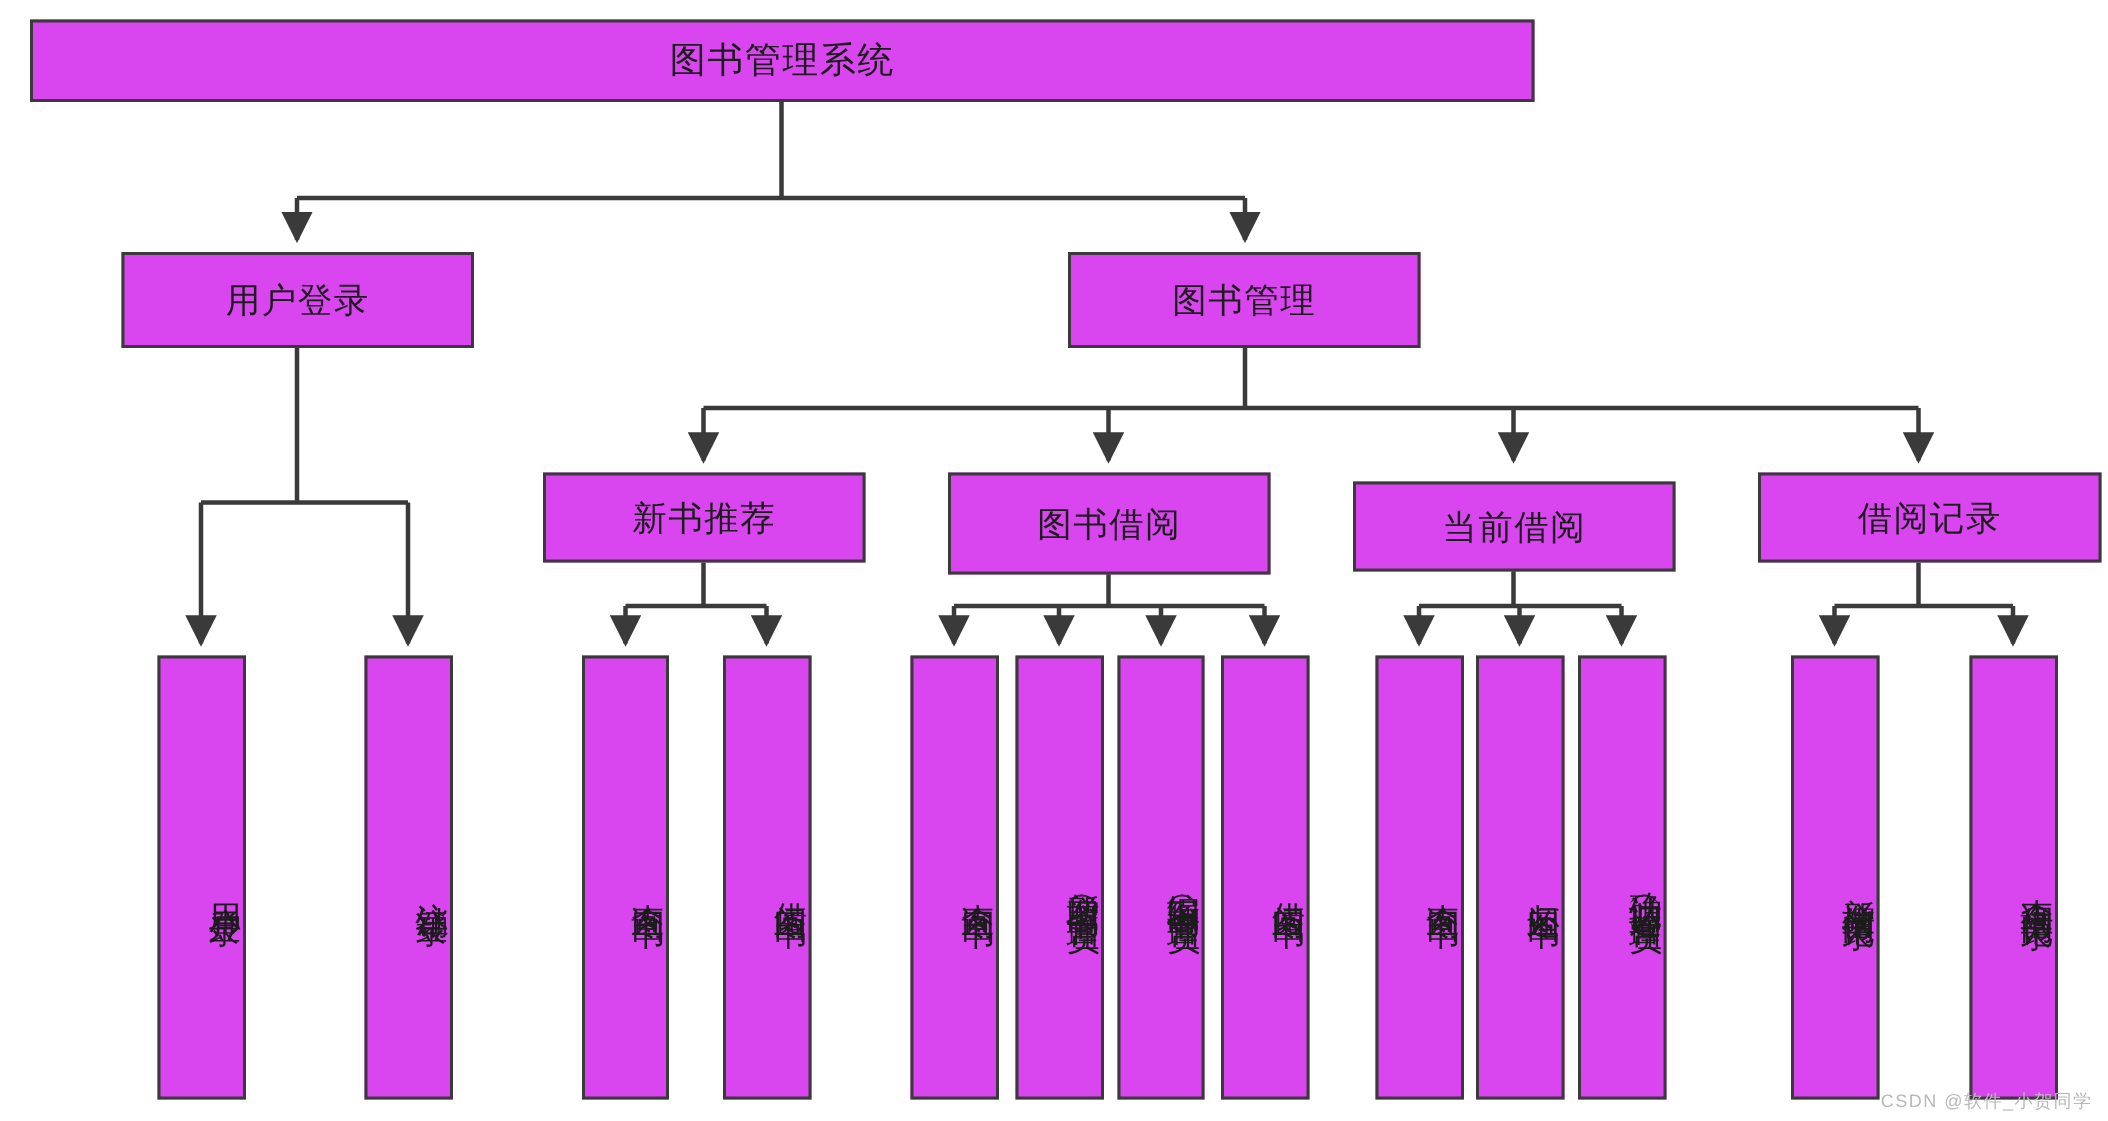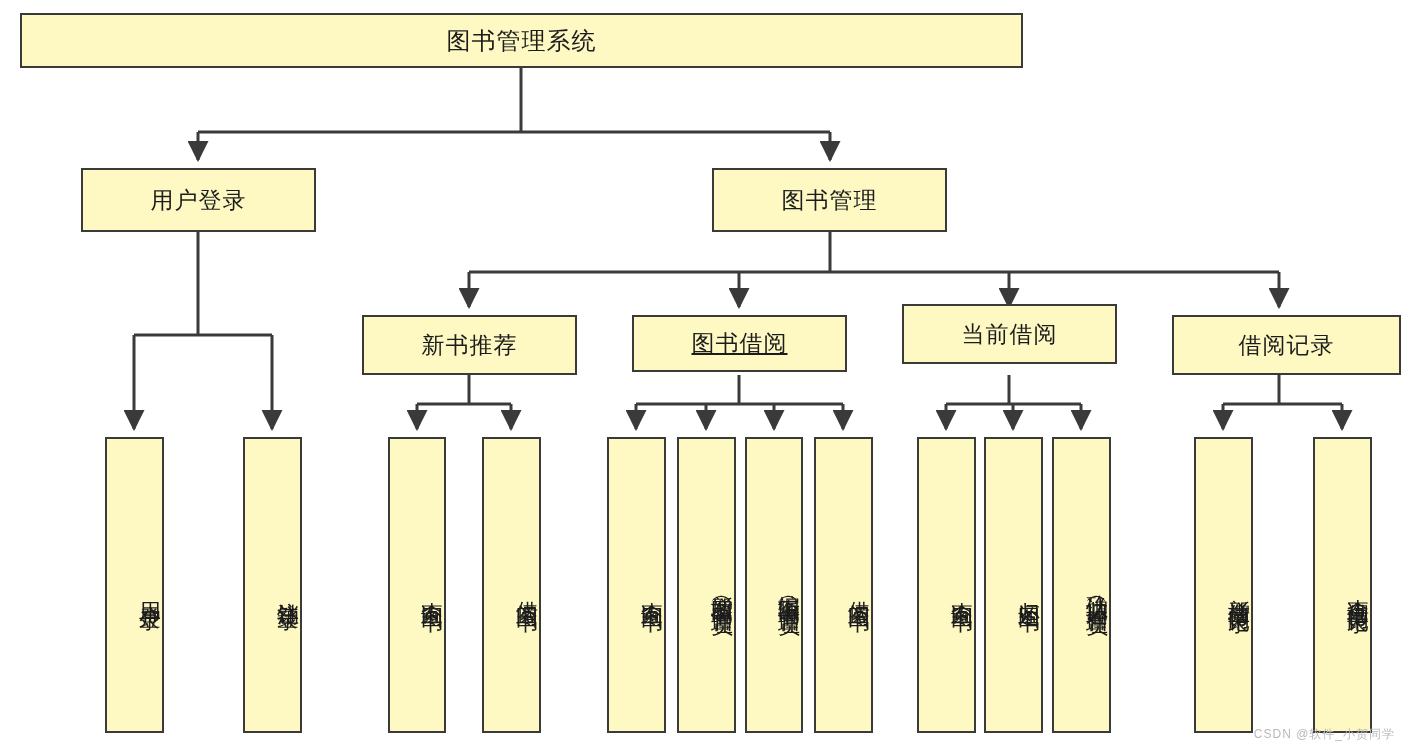--- a/index.html
+++ b/index.html
@@ -19,21 +19,21 @@
   #edges{
     position:absolute;
     left:0; top:0;
     width:1405px; height:747px;
     pointer-events:none;
   }
   .node{
     position:absolute;
     box-sizing:border-box;
     border:2px solid #3a3a3a;
-    background:#fef9c3;
+    background:#d946ef;
     display:flex;
     align-items:center;
     justify-content:center;
     text-align:center;
     color:#1c1c1c;
     z-index:2;
   }
   .node.h{
     font-size:23px;
     line-height:1.15;
@@ -118,22 +118,22 @@
       <path d="M 1342 404 L 1342 429" marker-end="url(#arr)"></path>
     </g>
   </svg>
 
   <div class="node h root" style="left:20px;top:13px;width:1003px;height:55px;">图书管理系统</div>
 
   <div class="node h" style="left:81px;top:168px;width:235px;height:64px;">用户登录</div>
   <div class="node h" style="left:712px;top:168px;width:235px;height:64px;">图书管理</div>
 
   <div class="node h" style="left:362px;top:315px;width:215px;height:60px;">新书推荐</div>
-  <div class="node h" style="left:632px;top:315px;width:215px;height:57px;text-decoration:underline;">图书借阅</div>
-  <div class="node h" style="left:902px;top:304px;width:215px;height:60px;">当前借阅</div>
+  <div class="node h" style="left:632px;top:315px;width:215px;height:68px;">图书借阅</div>
+  <div class="node h" style="left:902px;top:321px;width:215px;height:60px;">当前借阅</div>
   <div class="node h" style="left:1172px;top:315px;width:229px;height:60px;">借阅记录</div>
 
   <div class="node v" style="left:105px;top:437px;width:59px;height:296px;">用户登录</div>
   <div class="node v" style="left:243px;top:437px;width:59px;height:296px;">注销登录</div>
 
   <div class="node v" style="left:388px;top:437px;width:58px;height:296px;">查询图书</div>
   <div class="node v" style="left:482px;top:437px;width:59px;height:296px;">借阅图书</div>
 
   <div class="node v" style="left:607px;top:437px;width:59px;height:296px;">查询图书</div>
   <div class="node v tall" style="left:677px;top:437px;width:59px;height:296px;">新增图书（管理员）</div>

